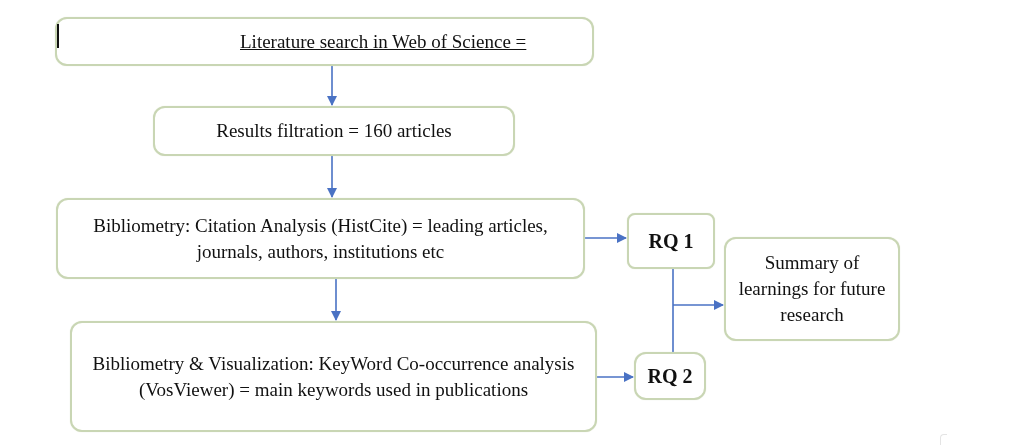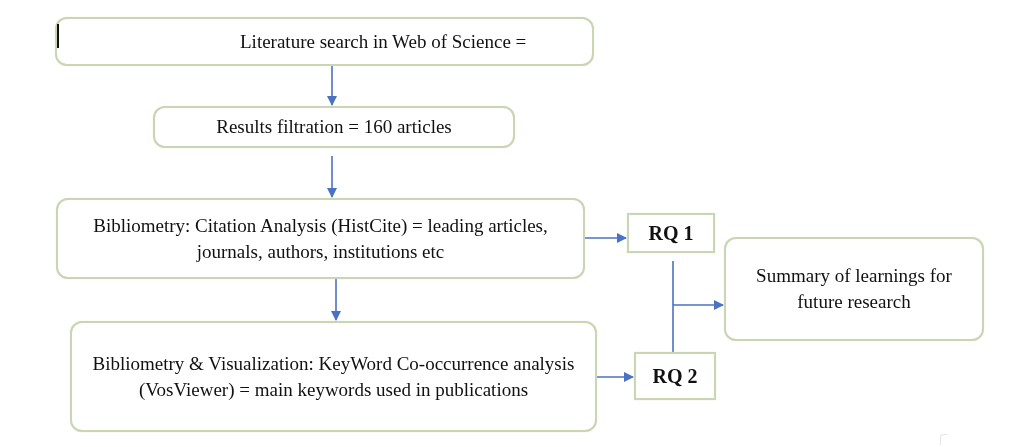--- a/index.html
+++ b/index.html
@@ -3,28 +3,28 @@
   <meta charset="utf-8">
   <style>
     html, body { margin: 0; padding: 0; background: #ffffff; }
     body { width: 1017px; height: 447px; position: relative; overflow: hidden;
            font-family: "Liberation Serif", "DejaVu Serif", serif; color: #111; }
     .box { position: absolute; box-sizing: border-box; border: 2px solid #c9d6b4;
            border-radius: 12px; background: #fff; display: flex; align-items: center;
            justify-content: center; text-align: center; font-size: 19px; line-height: 26px;
            box-shadow: 0 0 1px #d8e0c8; }
     .bold { font-weight: bold; font-size: 20px; }
-    #b1 { left: 55px; top: 17px; width: 539px; height: 49px; justify-content: flex-start; padding-left: 183px; }
+    #b1 { left: 55px; top: 17px; width: 539px; height: 49px; justify-content: flex-start; padding-left: 183px; text-decoration: underline; }
     #b1 .cursor { position: absolute; left: 0px; top: 5px; width: 2px; height: 24px; background: #111; }
-    #b2 { left: 153px; top: 106px; width: 362px; height: 42px; }
+    #b2 { left: 153px; top: 106px; width: 362px; height: 50px; }
     #b3 { left: 56px; top: 198px; width: 529px; height: 81px; padding: 0 30px; text-align: center; }
     #b4 { left: 70px; top: 321px; width: 527px; height: 111px; padding: 14px 20px; }
-    #rq1 { left: 627px; top: 213px; width: 88px; height: 40px; border-radius: 0; }
-    #rq2 { left: 634px; top: 352px; width: 82px; height: 48px; border-radius: 0; }
-    #sum { left: 724px; top: 237px; width: 260px; height: 104px; padding: 0 10px; }
+    #rq1 { left: 627px; top: 213px; width: 88px; height: 56px; border-radius: 8px; }
+    #rq2 { left: 634px; top: 352px; width: 72px; height: 48px; border-radius: 12px; }
+    #sum { left: 724px; top: 237px; width: 176px; height: 104px; padding: 0 10px; }
     svg#arrows { position: absolute; left: 0; top: 0; }
     .mark { position: absolute; left: 940px; top: 434px; width: 6px; height: 10px;
             border-left: 1px solid #e4e4e4; border-top: 1px solid #e4e4e4; border-radius: 4px 0 0 0; }
   </style>
 </head>
 <body>
 
 <svg id="arrows" width="1017" height="447" viewBox="0 0 1017 447">
   <defs>
     <marker id="ah" markerWidth="10" markerHeight="10" refX="9" refY="5" orient="auto" markerUnits="userSpaceOnUse">

